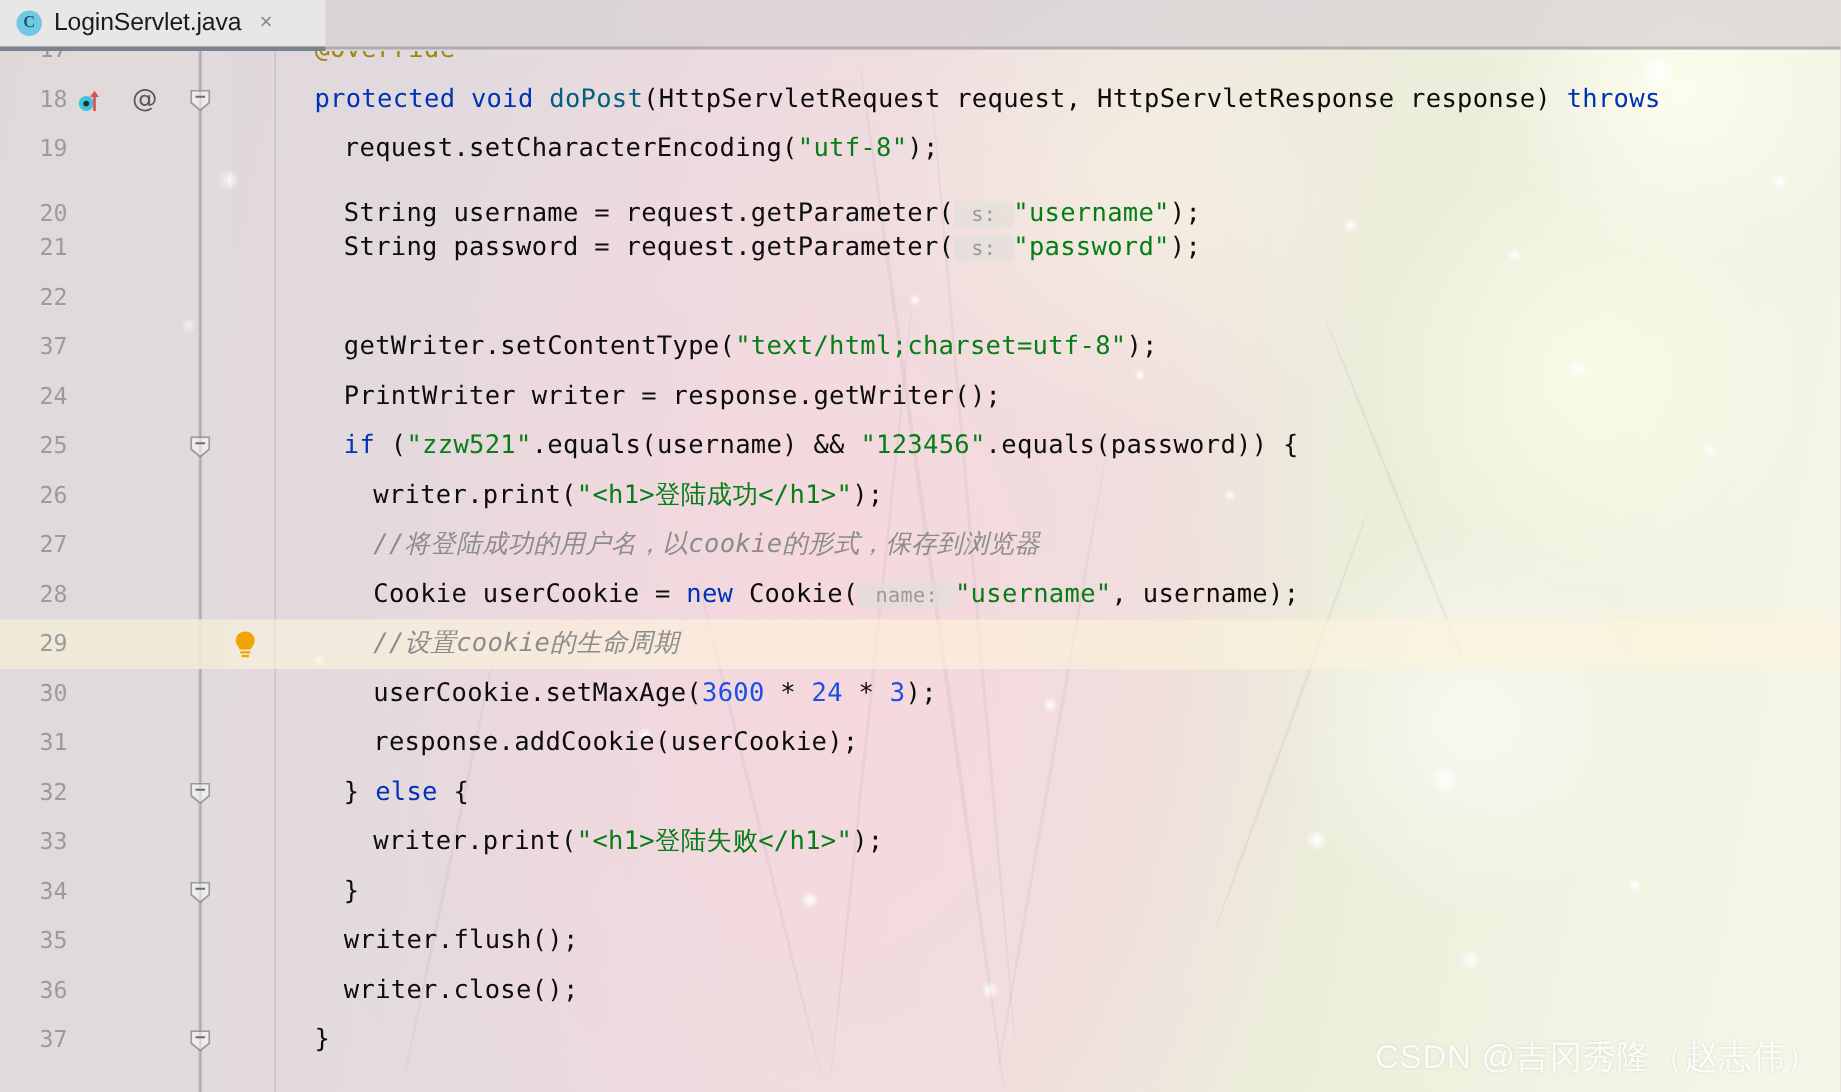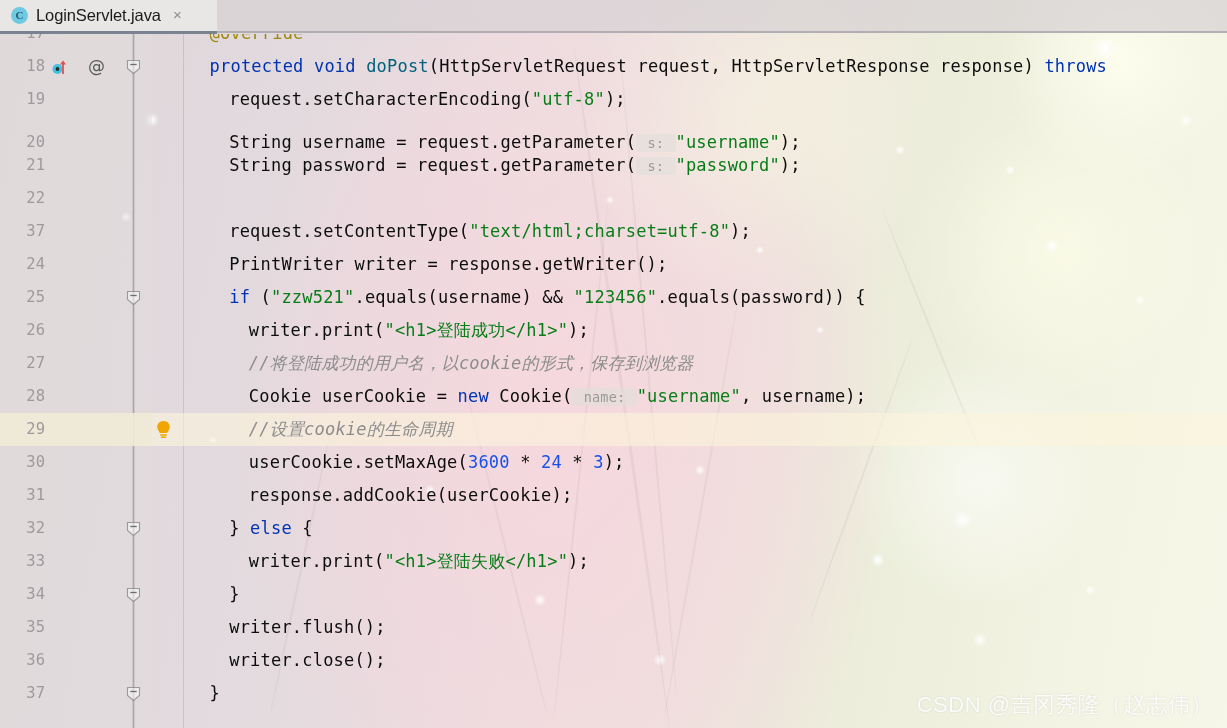--- a/index.html
+++ b/index.html
@@ -227,21 +227,21 @@
             <path d="M12 16 L12 4" stroke="#e05050" stroke-width="1.8" fill="none"></path>
             <path d="M12 2.5 L15 6.6 L9 6.6 Z" fill="#e05050"></path>
           </svg></div><div class="at-marker">@</div><div class="fold"><svg width="15" height="16" viewBox="0 0 15 16">
             <path d="M1.5 1.5 H13.5 V9.5 L7.5 14.5 L1.5 9.5 Z" fill="rgba(250,250,250,0.55)" stroke="rgba(130,128,130,0.75)" stroke-width="1.1"></path>
             <path d="M4.3 5.5 H10.7" stroke="#6d6d6d" stroke-width="1.3"></path>
           </svg></div><div class="code" style="left: 209.615px;"><span class="kw">protected </span><span class="kw">void </span><span class="meth">doPost</span><span>(HttpServletRequest request, HttpServletResponse response) </span><span class="kw">throws</span></div></div>
       <div class="row" style="top: 49px;"><div class="lineno">19</div><div class="code" style="left: 229.231px;"><span>request.setCharacterEncoding(</span><span class="str">"utf-8"</span><span>);</span></div></div>
       <div class="row" style="top: 92px;"><div class="lineno">20</div><div class="code" style="left: 229.231px;"><span>String username = request.getParameter(</span><span class="hint"> s: </span><span class="str">"username"</span><span>);</span></div></div>
       <div class="row" style="top: 115px;"><div class="lineno">21</div><div class="code" style="left: 229.231px; text-align: center;"><span>String password = request.getParameter(</span><span class="hint"> s: </span><span class="str">"password"</span><span>);</span></div></div>
       <div class="row" style="top: 148px;"><div class="lineno">22</div><div class="code" style="left: 190px;"></div></div>
-      <div class="row" style="top: 181px;"><div class="lineno">37</div><div class="code" style="left: 229.231px;"><span>request.setContentType(</span><span class="str">"text/html;charset=utf-8"</span><span>);</span></div></div>
+      <div class="row" style="top: 181px;"><div class="lineno">37</div><div class="code" style="left: 229.231px;"><span>getWriter.setContentType(</span><span class="str">"text/html;charset=utf-8"</span><span>);</span></div></div>
       <div class="row" style="top: 214px;"><div class="lineno">24</div><div class="code" style="left: 229.231px;"><span>PrintWriter writer = response.getWriter();</span></div></div>
       <div class="row" style="top: 247px;"><div class="lineno">25</div><div class="fold"><svg width="15" height="16" viewBox="0 0 15 16">
             <path d="M1.5 1.5 H13.5 V9.5 L7.5 14.5 L1.5 9.5 Z" fill="rgba(250,250,250,0.55)" stroke="rgba(130,128,130,0.75)" stroke-width="1.1"></path>
             <path d="M4.3 5.5 H10.7" stroke="#6d6d6d" stroke-width="1.3"></path>
           </svg></div><div class="code" style="left: 229.231px;"><span class="kw">if </span><span>(</span><span class="str">"zzw521"</span><span>.equals(username) &amp;&amp; </span><span class="str">"123456"</span><span>.equals(password)) {</span></div></div>
       <div class="row" style="top: 280px;"><div class="lineno">26</div><div class="code" style="left: 248.846px;"><span>writer.print(</span><span class="str">"&lt;h1&gt;登陆成功&lt;/h1&gt;"</span><span>);</span></div></div>
       <div class="row" style="top: 313px;"><div class="lineno">27</div><div class="code" style="left: 248.846px;"><span class="cmt">//将登陆成功的用户名，以cookie的形式，保存到浏览器</span></div></div>
       <div class="row" style="top: 346px;"><div class="lineno">28</div><div class="code" style="left: 248.846px;"><span>Cookie userCookie = </span><span class="kw">new </span><span>Cookie(</span><span class="hint"> name: </span><span class="str">"username"</span><span>, username);</span></div></div>
       <div id="caretline" style="top: 379px;"></div>
       <div id="caretline-gutter" style="top: 379px;"></div>

